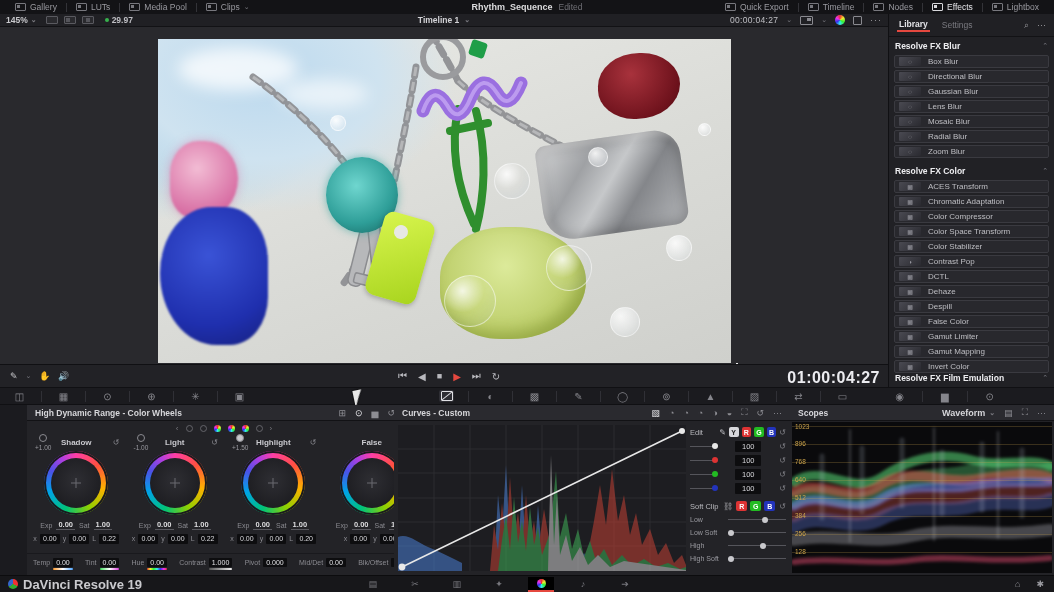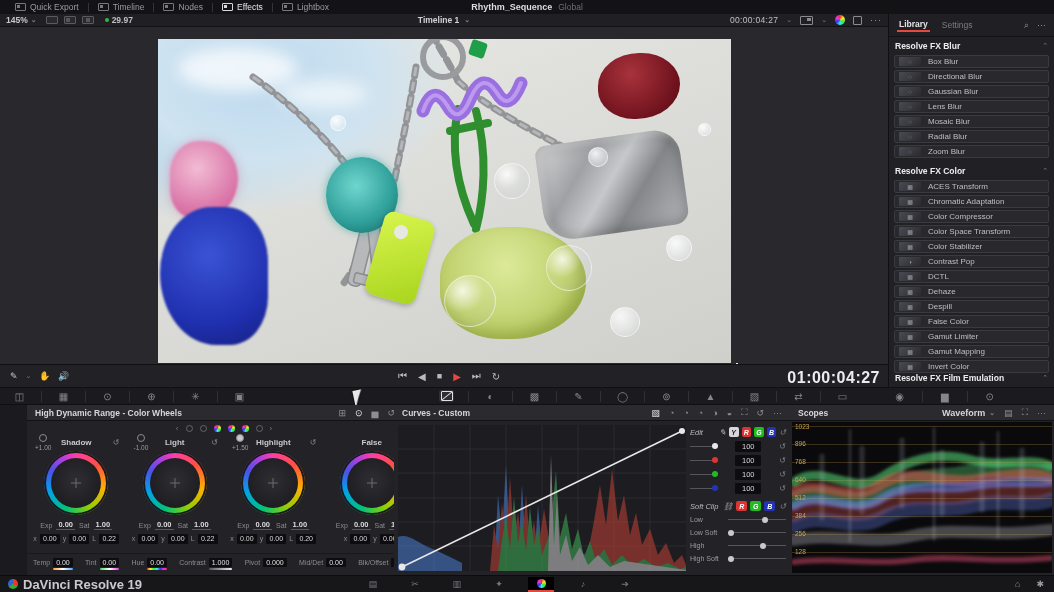--- a/index.html
+++ b/index.html
@@ -123,21 +123,21 @@
   .g-temp { background:linear-gradient(90deg,#ff9a2a,#fff,#4aa3ff); }
   .g-tint { background:linear-gradient(90deg,#3ee05a,#fff,#e03ee0); }
   .g-hue  { background:linear-gradient(90deg,#e33,#ee3,#3e3,#3ee,#33e,#e3e,#e33); }
   .g-con  { background:linear-gradient(90deg,#555,#eee); }
 
   
   #curvesPanel { left:394px; width:396px; }
   .curve-area { position:absolute; left:4px; top:20px; width:288px; height:146px; background:#1d1d21; }
   .curve-area svg { display:block; }
   .edit-col { position:absolute; left:296px; top:20px; width:96px; }
-  .ed-row { display:flex; align-items:center; gap:3px; height:14px;font-style:italic; }
+  .ed-row { display:flex; align-items:center; gap:3px; height:14px; }
   .ed-lbl { color:#b8b8bd; font-size:7.5px; width:30px; }
   .chan-btn { width:11px; height:10px; border-radius:2px; font-size:7px; font-weight:bold; display:flex; align-items:center; justify-content:center; }
   .cb-y { background:#d8d8dc; color:#222; }
   .cb-r { background:#d33; color:#fff; }
   .cb-g { background:#2b2; color:#fff; }
   .cb-b { background:#23b; color:#fff; }
   .link-ic { color:#b8b8bd; font-size:8px; }
   .rst { color:#7d7d83; font-size:8px; margin-left:auto; }
   .slider-row { display:flex; align-items:center; gap:18px; height:14px; }
   .sl-track { flex:1; height:1px; background:#55555b; position:relative; }
@@ -164,24 +164,46 @@
   .tk-right { position:absolute; right:10px; display:flex; gap:16px; color:#9a9aa0; font-size:9px; }
 
   .ic-txt { font-size:9px; }
 </style>
 </head>
 <body>
 
 <div class="app">
 
   <div class="topbar">
+    <div class="tb-group">
+      <div class="tb-btn">
+        <span class="ic"></span>
+        <span>Gallery</span>
+      </div>
+      <div class="tb-sep"></div>
+      <div class="tb-btn">
+        <span class="ic"></span>
+        <span>LUTs</span>
+      </div>
+      <div class="tb-sep"></div>
+      <div class="tb-btn">
+        <span class="ic"></span>
+        <span>Media Pool</span>
+      </div>
+      <div class="tb-sep"></div>
+      <div class="tb-btn">
+        <span class="ic"></span>
+        <span>Clips</span>
+        <span class="chev">⌄</span>
+      </div>
+    </div>
 
     <div class="title-wrap">
       <span class="proj-title">Rhythm_Sequence</span>
-      <span class="proj-sub">Global</span>
+      <span class="proj-sub">Edited</span>
     </div>
 
     <div class="tb-group">
       <div class="tb-btn">
         <span class="ic"></span>
         <span>Quick Export</span>
       </div>
       <div class="tb-sep"></div>
       <div class="tb-btn">
         <span class="ic"></span>

